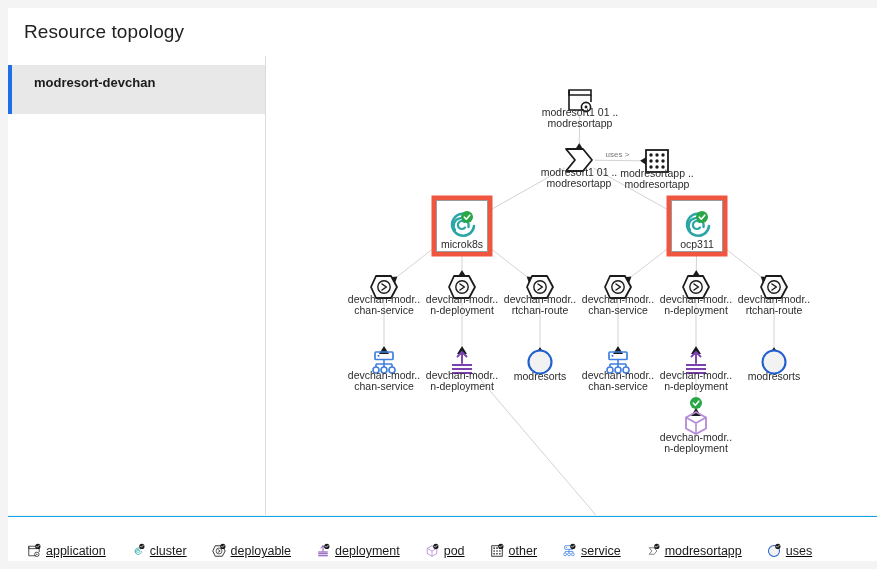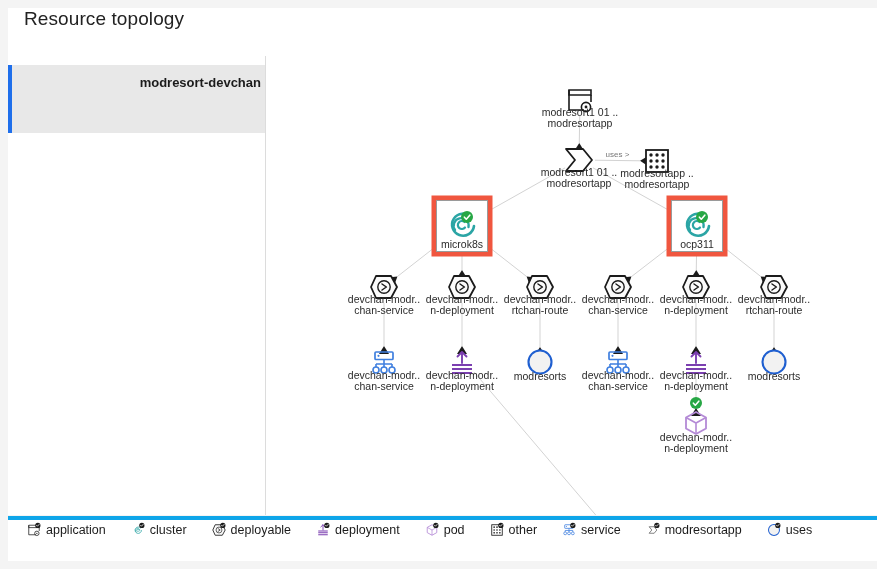--- a/index.html
+++ b/index.html
@@ -8,55 +8,54 @@
     background:#f4f4f4;
     font-family:"Liberation Sans","DejaVu Sans",sans-serif;
     -webkit-font-smoothing:antialiased;
   }
   .page{position:relative;width:877px;height:569px;}
 
   
   .header{
     position:absolute;left:8px;top:8px;width:869px;height:48px;
     background:#ffffff;border-bottom:1px solid #e8e8e8;
-    display:flex;
+    display:flex;align-items:center;
   }
   .header-title{
     font-size:19px;color:#222;padding-left:16px;letter-spacing:.1px;
   }
 
   
   .content{
     position:absolute;left:8px;top:56px;width:869px;height:459px;
     background:#ffffff;display:flex;
   }
   .sidebar{
     width:258px;height:459px;border-right:1px solid #dcdcdc;
     background:#ffffff;padding-top:9px;box-sizing:border-box;
   }
   .side-item{
-    position:relative;height:68px;box-sizing:border-box;
+    position:relative;height:49px;box-sizing:border-box;
     padding:9px 4px 0 26px;
-    text-align:right;
   }
   .side-item.selected{background:#e8e8e8;}
   .side-item.selected::before{
     content:"";position:absolute;left:0;top:0;bottom:0;width:4px;background:#1f6feb;
   }
   .side-title{font-size:13px;font-weight:bold;color:#1b1b1b;line-height:17px;}
   .side-sub{font-size:12px;color:#4d4d4d;line-height:17px;margin-top:1px;}
 
   .canvas{position:relative;flex:1;height:459px;overflow:hidden;background:#fff;}
   .canvas svg{position:absolute;left:0;top:0;}
 
   
   .legend{
     position:absolute;left:8px;top:516px;width:869px;height:45px;
-    background:#ffffff;border-top:4px solid #0ea5e9;
-    display:flex;align-items:flex-start;padding-left:16px;box-sizing:border-box;
+    background:#ffffff;border-top:1px solid #0ea5e9;
+    display:flex;align-items:flex-end;padding-left:16px;box-sizing:border-box;text-decoration:underline;
   }
   .legend-item{display:flex;align-items:center;margin-right:22px;}
   .legend-item svg{display:block;}
   .legend-label{font-size:12.5px;color:#1b1b1b;margin-left:2px;}
 
   
   .nlabel{font-family:"Liberation Sans","DejaVu Sans",sans-serif;font-size:10.5px;fill:#2b2b2b;}
   .elabel{font-family:"Liberation Sans","DejaVu Sans",sans-serif;font-size:8px;fill:#777;}
   .edge{stroke:#d3d3d3;stroke-width:1;fill:none;}
   .arrow{fill:#1b1b1b;}

